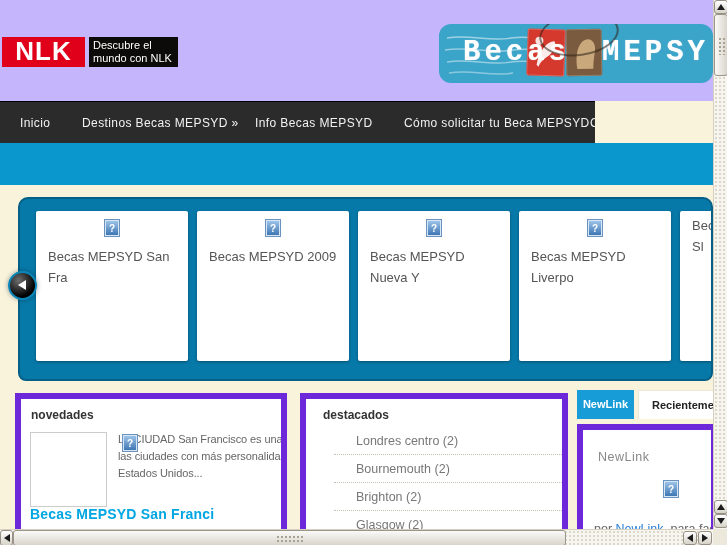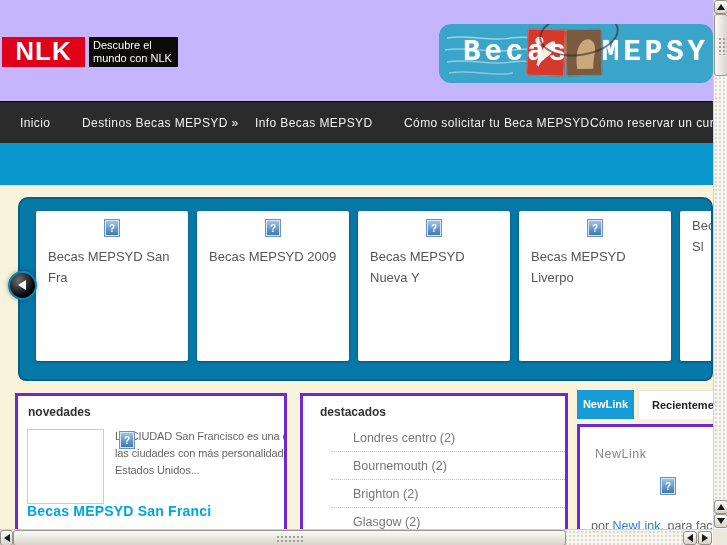--- a/index.html
+++ b/index.html
@@ -23,21 +23,21 @@
   .word-mepsy { left:163px; letter-spacing:5px; }
   .stamp { position:absolute; top:5px; z-index:2; border-radius:2px; }
   .stamp-red { left:88px; width:38px; height:47px; background:#d5392e; transform:rotate(2deg);
                box-shadow:0 0 0 1px rgba(255,255,255,.25) inset; }
   .stamp-brown { left:127px; width:36px; height:47px; background:#7a5b3f; transform:rotate(-1deg);
                box-shadow:0 0 0 1px rgba(255,255,255,.2) inset; }
   .postmark { position:absolute; left:100px; top:-12px; width:80px; height:44px; border:2px solid rgba(45,32,20,.55);
               border-radius:50%; transform:rotate(-8deg); z-index:4; }
 
   
-  .nav { position:absolute; left:0; top:101px; width:713px; height:42px; background:#2b2b2b;
+  .nav { position:absolute; left:0; top:101px; width:595px; height:42px; background:#2b2b2b;
          border-top:1px solid #000; overflow:hidden; }
   .nav-item { position:absolute; top:0; height:42px; line-height:42px; color:#f2f2f2;
               font-size:12px; letter-spacing:.4px; white-space:nowrap; cursor:pointer; }
 
   
   .blue-band { position:absolute; left:0; top:143px; width:713px; height:42px; background:#0997ce; }
 
   
   .carousel { position:absolute; left:18px; top:197px; width:695px; height:184px;
               background:#0779a8; border:2px solid #055f86; border-radius:10px 10px 8px 8px; overflow:hidden; }
@@ -52,21 +52,21 @@
               border:2px solid #0b85b5; box-shadow:0 0 5px rgba(0,40,60,.45); z-index:10; cursor:pointer; }
   .prev-btn .tri { position:absolute; left:8px; top:7px; width:0; height:0;
               border-top:5px solid transparent; border-bottom:5px solid transparent; border-right:8px solid #fff; }
 
   
   .bimg { width:14px; height:16px; font-size:10px; font-weight:bold; color:#fff; text-align:center;
           line-height:15px; background:linear-gradient(180deg,#9cc3e8,#3f77b4); border:1px solid #d7e6f5;
           box-shadow:0 0 0 1px #6b93c0; }
 
   
-  .wbox { position:absolute; background:#fff; border:3px solid #6d28d9; overflow:hidden;padding-left:26px; }
+  .wbox { position:absolute; background:#fff; border:6px solid #6d28d9; overflow:hidden;padding-left:26px; }
   .box-heading { position:absolute; font-size:12px; font-weight:bold; color:#333; }
 
   .novedades { left:15px; top:393px; width:272px; height:152px; }
   .novedades .box-heading { left:10px; top:9px; }
   .img-ph { position:absolute; left:9px; top:33px; width:77px; height:75px; background:#fff; border:1px solid #ccc; }
   .excerpt { position:absolute; left:97px; top:32px; width:178px; font-size:11px; color:#666; line-height:17px;
              letter-spacing:-.1px; overflow:hidden; }
   .excerpt div { white-space:nowrap; }
   .novedades .bimg { position:absolute; left:102px; top:36px; z-index:3; }
   .news-link { position:absolute; left:9px; top:107px; font-size:14px; font-weight:bold; color:#00a6e2;

